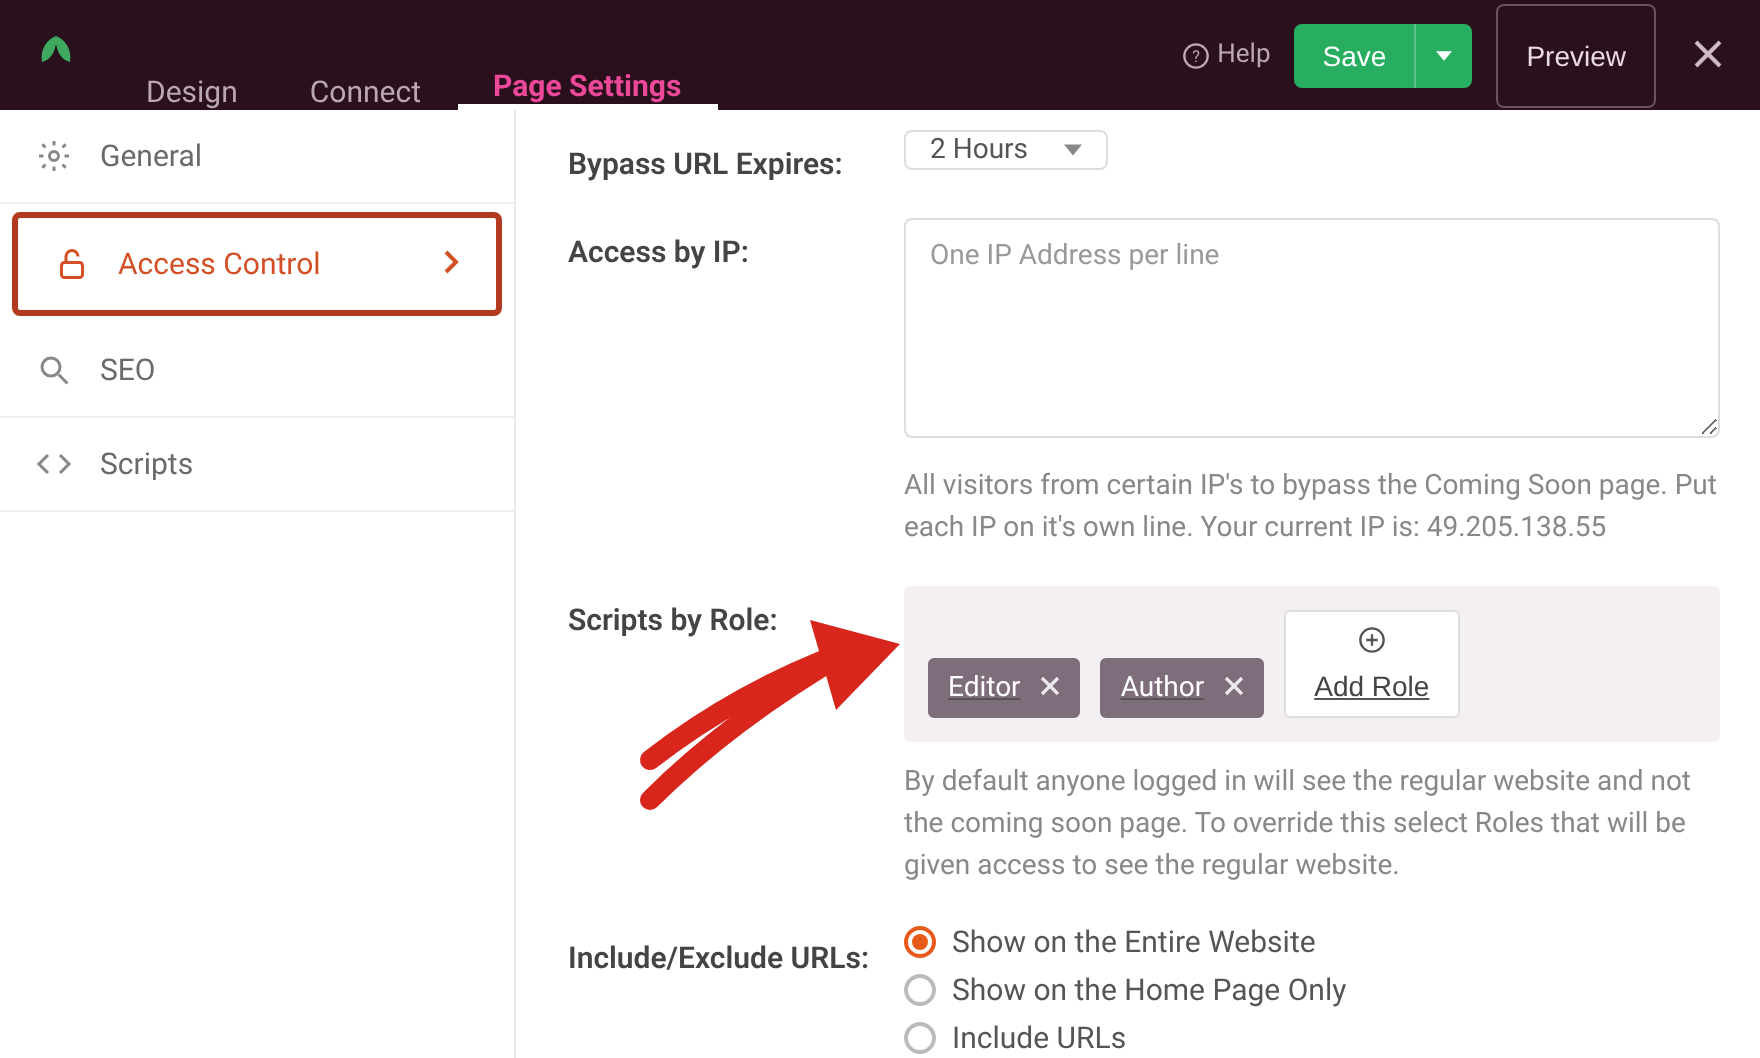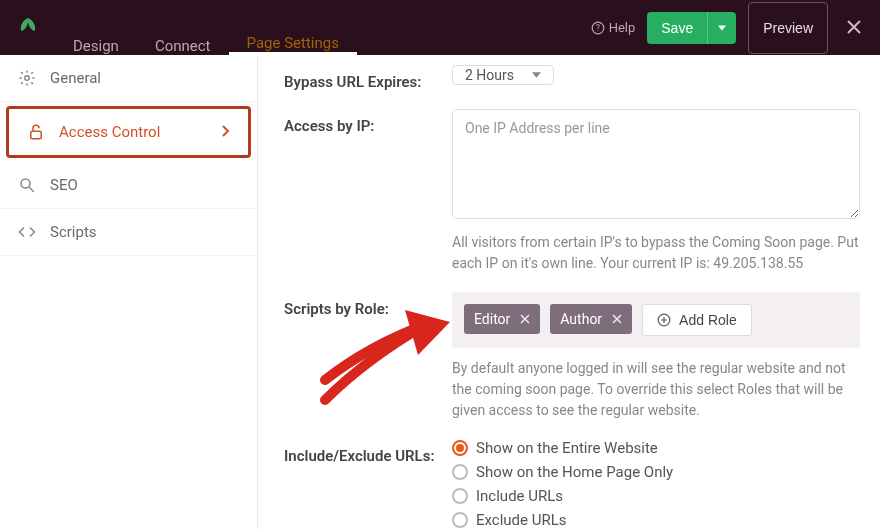--- a/index.html
+++ b/index.html
@@ -30,22 +30,22 @@
   .nav-tabs { display: flex; align-items: flex-end; height: 55px; }
   .nav-tab {
     padding: 0 18px;
     display: flex;
     align-items: center;
     color: #b9a7b1;
     font-size: 15px;
     cursor: pointer;
   }
   .nav-tab.active {
-    color: #a16207;
-    font-weight: 400;
+    color: #ec4899;
+    font-weight: 700;
     border-bottom: 3px solid #fff;
   }
   .topbar-right {
     margin-left: auto;
     display: flex;
     align-items: center;
     gap: 12px;
     padding-right: 12px;
   }
   .help-link { color: #b9a7b1; font-size: 13px; display: flex; align-items: center; gap: 4px; cursor: pointer;}
@@ -150,22 +150,23 @@
     color: #888;
     font-size: 14px;
     line-height: 1.5;
     margin-top: 10px;
   }
   .role-block {
     background: #f3eff3;
     border-radius: 3px;
     padding: 12px;
     display: flex;
-    align-items: flex-start;
+    align-items: flex-end;
     gap: 10px;
+    text-decoration: underline;
   }
   .chip {
     background: #7e6d7b;
     color: #fff;
     border-radius: 3px;
     padding: 7px 10px;
     display: inline-flex;
     align-items: center;
     gap: 10px;
     font-size: 14px;
@@ -175,20 +176,21 @@
     background: #fff;
     border: 1px solid #ddd;
     border-radius: 3px;
     padding: 7px 14px;
     font-size: 14px;
     display: inline-flex;
     align-items: center;
     gap: 8px;
     color: #444;
     cursor: pointer;
+    flex-direction: column;
   }
   .radio-list { display: flex; flex-direction: column; gap: 6px; }
   .radio-row { display: flex; align-items: center; gap: 8px; color: #555; font-size: 15px; }
   .radio {
     width: 16px; height: 16px; border-radius: 50%;
     border: 2px solid #bbb;
     display: inline-block; position: relative; flex-shrink: 0;
   }
   .radio.checked { border-color: #e85a1a; }
   .radio.checked::after {

